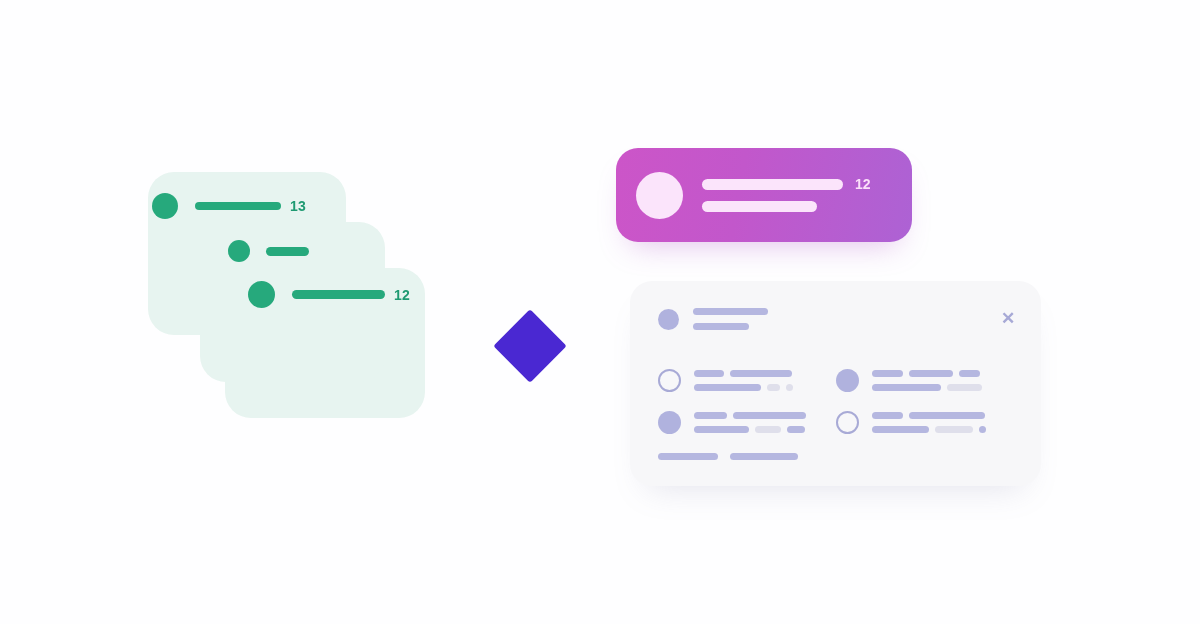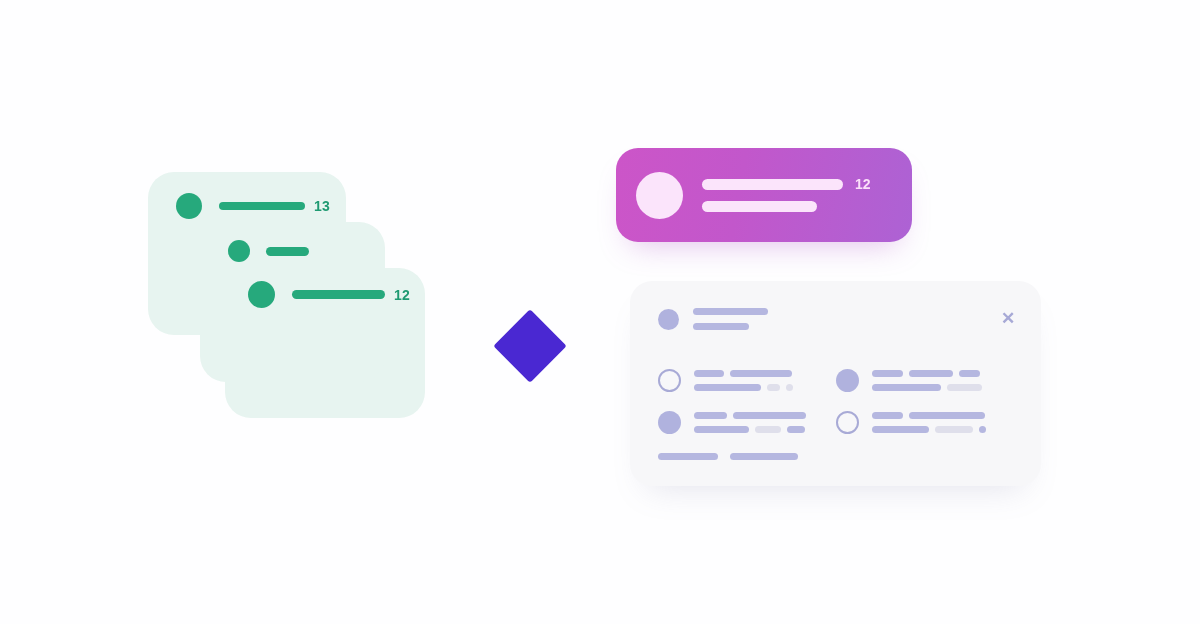--- a/index.html
+++ b/index.html
@@ -30,21 +30,21 @@
   }
   .green-card.c1 { left: 148px; top: 172px; width: 198px; height: 163px; }
   .green-card.c2 { left: 200px; top: 222px; width: 185px; height: 160px; }
   .green-card.c3 { left: 225px; top: 268px; width: 200px; height: 150px; }
 
   .green-row {
     position: absolute;
     display: flex;
     align-items: center;
   }
-  .green-row.r1 { left: 176px; top: 193px; }
+  .green-row.r1 { left: 152px; top: 193px; }
   .green-row.r2 { left: 228px; top: 240px; }
   .green-row.r3 { left: 248px; top: 281px; }
 
   .g-dot {
     background: #26a97c;
     border-radius: 50%;
     flex: none;
   }
   .green-row.r1 .g-dot { width: 26px; height: 26px; }
   .green-row.r2 .g-dot { width: 22px; height: 22px; }

